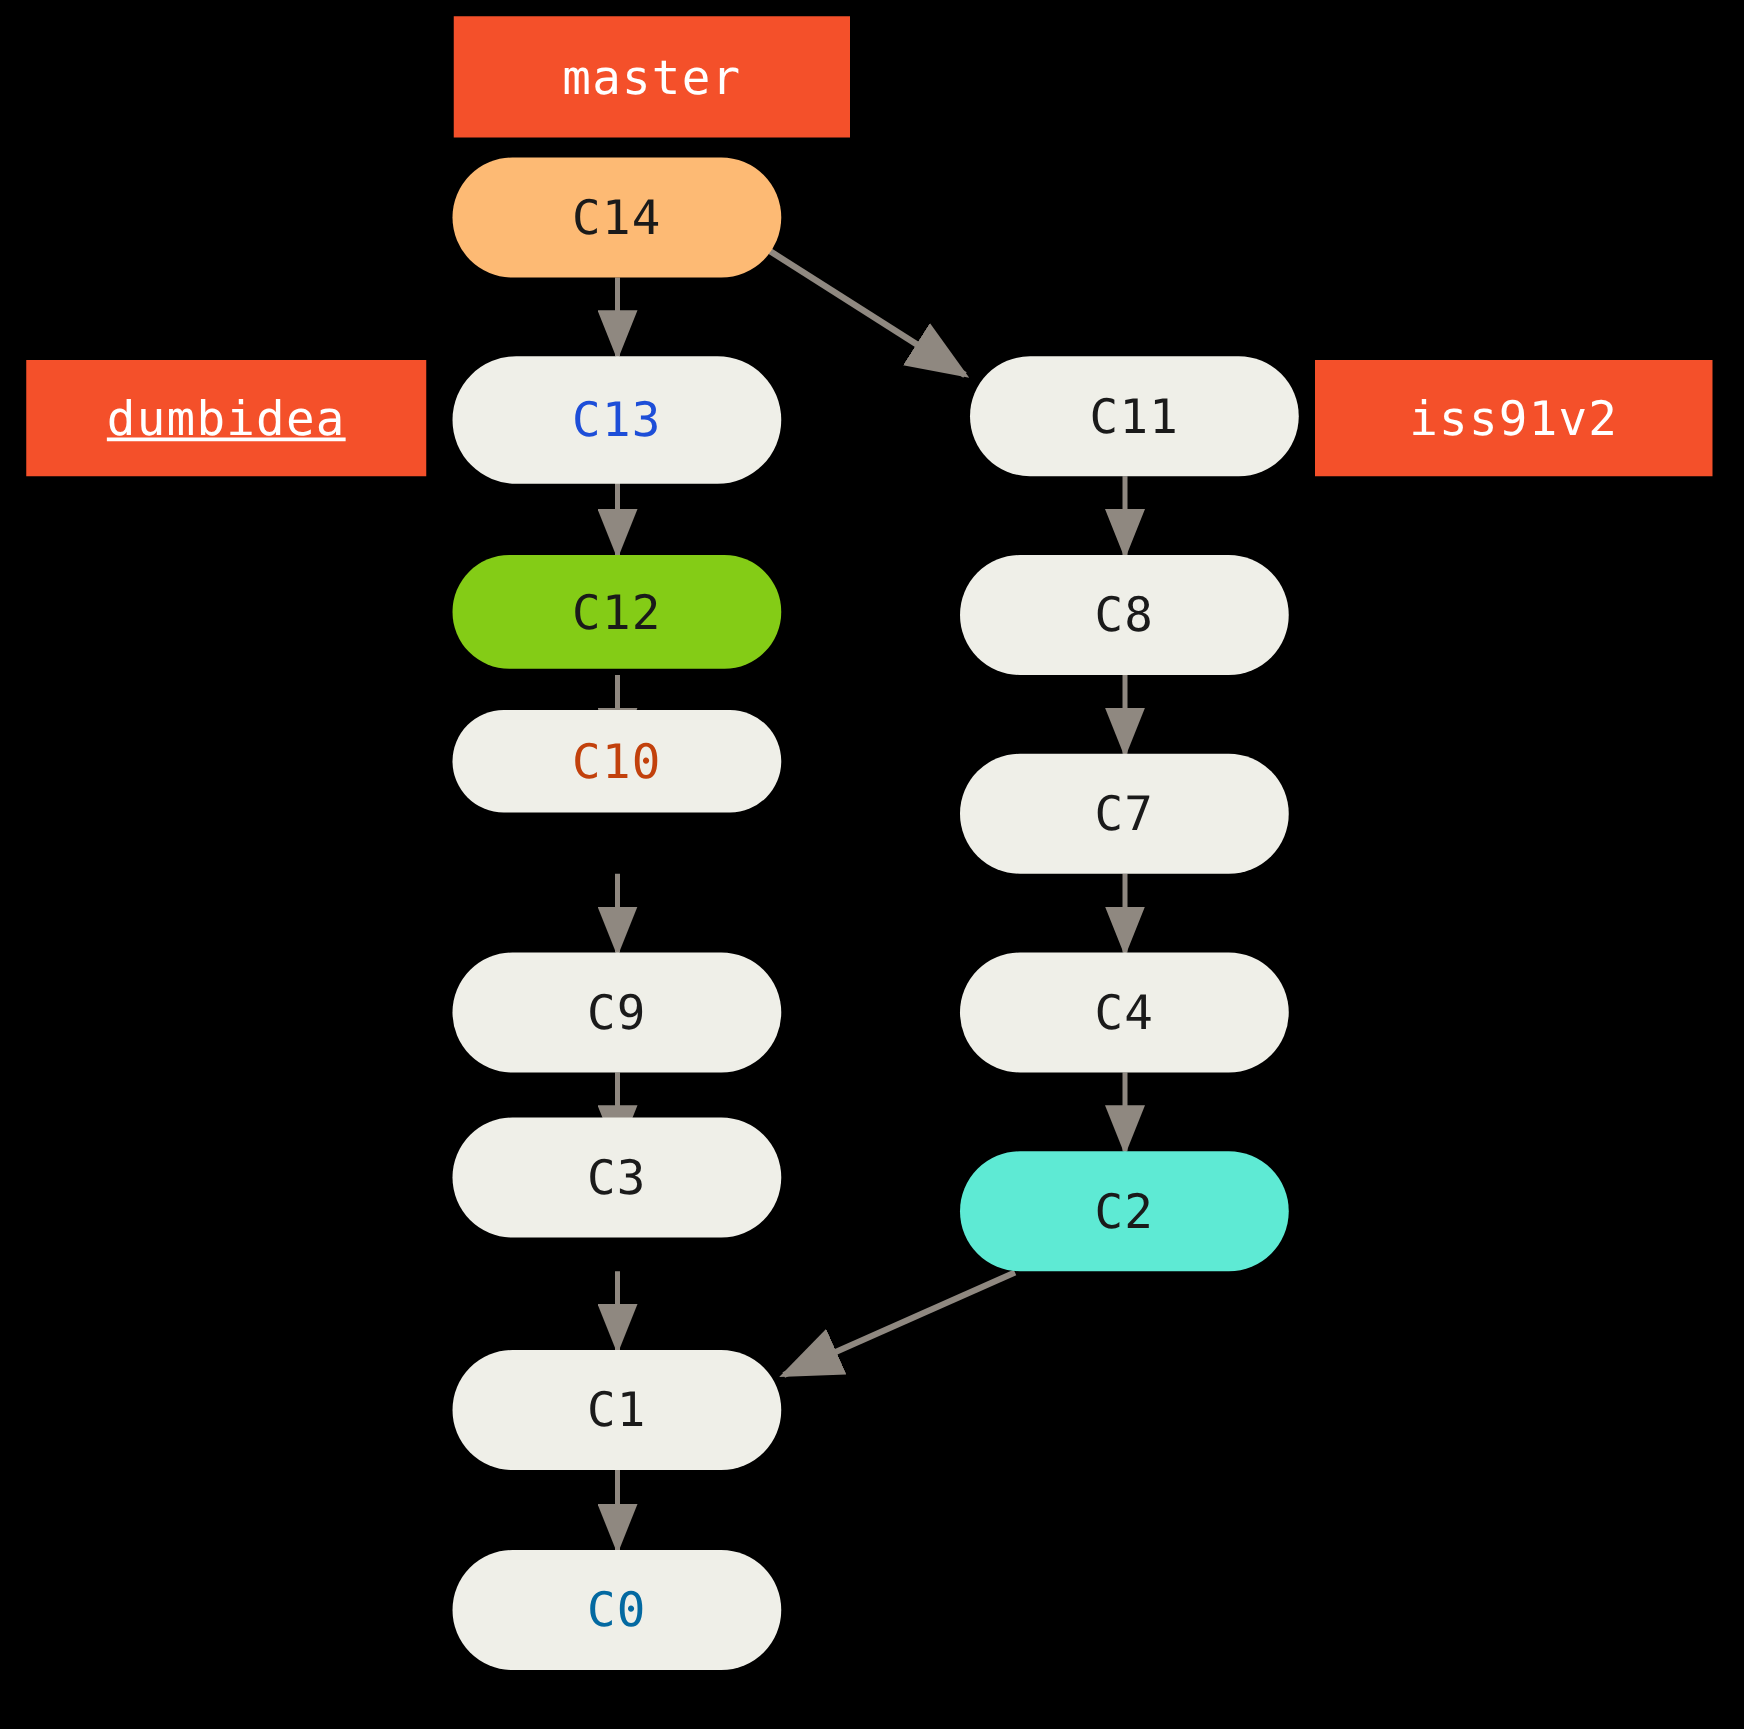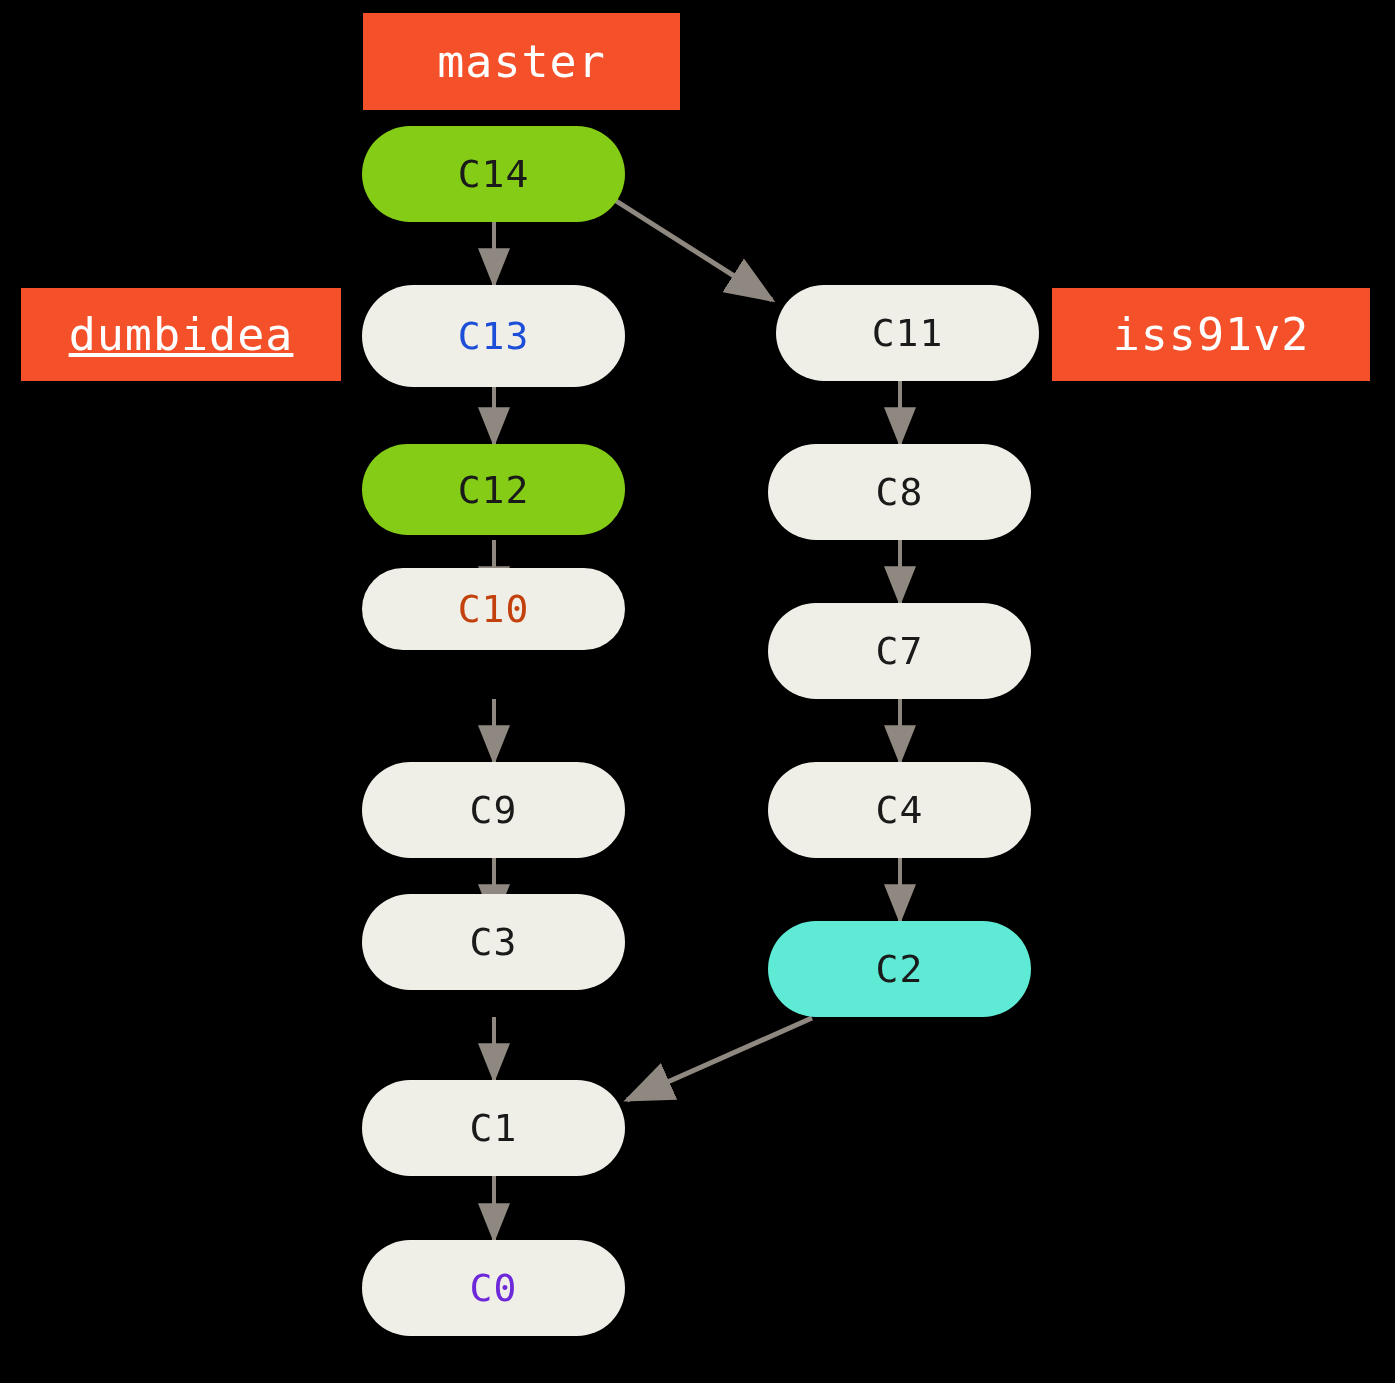--- a/index.html
+++ b/index.html
@@ -39,21 +39,21 @@
     z-index: 2;
   }
   .branch-label {
     position: absolute;
     box-sizing: border-box;
     background: #F4502A;
     display: flex;
     align-items: center;
     justify-content: center;
     color: #FFFFFF;
-    font-size: 45px;
+    font-size: 38px;
     letter-spacing: 1px;
     line-height: 1;
     z-index: 2;
   }
 </style>
 </head>
 <body>
 
 <div id="canvas">
 
@@ -79,28 +79,28 @@
         <line x1="812" y1="1018" x2="627" y2="1100" stroke="#8F8880" stroke-width="5" marker-end="url(#arrowhead)"></line>
       </g>
   </svg>
 
   <div id="label-group">
       <div class="branch-label" style="left: 363px; top: 13px; width: 317px; height: 97px; background: rgb(244, 80, 42); color: rgb(255, 255, 255);">master</div>
       <div class="branch-label" style="left: 21px; top: 288px; width: 320px; height: 93px; background: rgb(244, 80, 42); color: rgb(255, 255, 255); text-decoration: underline;">dumbidea</div>
       <div class="branch-label" style="left: 1052px; top: 288px; width: 318px; height: 93px; background: rgb(244, 80, 42); color: rgb(255, 255, 255);">iss91v2</div>
     </div>
   <div id="node-group">
-      <div class="commit-node" style="left: 362px; top: 126px; width: 263px; height: 96px; background: #84cc16; color: rgb(26, 26, 26);">C14</div>
+      <div class="commit-node" style="left: 362px; top: 126px; width: 263px; height: 96px; background: #fdba74; color: rgb(26, 26, 26);">C14</div>
       <div class="commit-node" style="left: 362px; top: 285px; width: 263px; height: 102px; background: rgb(239, 239, 232); color: #1d4ed8;">C13</div>
       <div class="commit-node" style="left: 362px; top: 444px; width: 263px; height: 91px; background: #84cc16; color: rgb(26, 26, 26);">C12</div>
       <div class="commit-node" style="left: 362px; top: 568px; width: 263px; height: 82px; background: rgb(239, 239, 232); color: #c2410c;">C10</div>
       <div class="commit-node" style="left: 362px; top: 762px; width: 263px; height: 96px; background: rgb(239, 239, 232); color: rgb(26, 26, 26);">C9</div>
       <div class="commit-node" style="left: 362px; top: 894px; width: 263px; height: 96px; background: rgb(239, 239, 232); color: rgb(26, 26, 26);">C3</div>
       <div class="commit-node" style="left: 362px; top: 1080px; width: 263px; height: 96px; background: rgb(239, 239, 232); color: rgb(26, 26, 26);">C1</div>
-      <div class="commit-node" style="left: 362px; top: 1240px; width: 263px; height: 96px; background: rgb(239, 239, 232); color: #6d28d9;">C0</div>
+      <div class="commit-node" style="left: 362px; top: 1240px; width: 263px; height: 96px; background: rgb(239, 239, 232); color: #0369a1;">C0</div>
       <div class="commit-node" style="left: 776px; top: 285px; width: 263px; height: 96px; background: rgb(239, 239, 232); color: rgb(26, 26, 26);">C11</div>
       <div class="commit-node" style="left: 768px; top: 444px; width: 263px; height: 96px; background: rgb(239, 239, 232); color: rgb(26, 26, 26);">C8</div>
       <div class="commit-node" style="left: 768px; top: 603px; width: 263px; height: 96px; background: rgb(239, 239, 232); color: rgb(26, 26, 26);">C7</div>
       <div class="commit-node" style="left: 768px; top: 762px; width: 263px; height: 96px; background: rgb(239, 239, 232); color: rgb(26, 26, 26);">C4</div>
       <div class="commit-node" style="left: 768px; top: 921px; width: 263px; height: 96px; background: #5eead4; color: rgb(26, 26, 26);">C2</div>
     </div>
 
 </div>
 
 </body></html>

